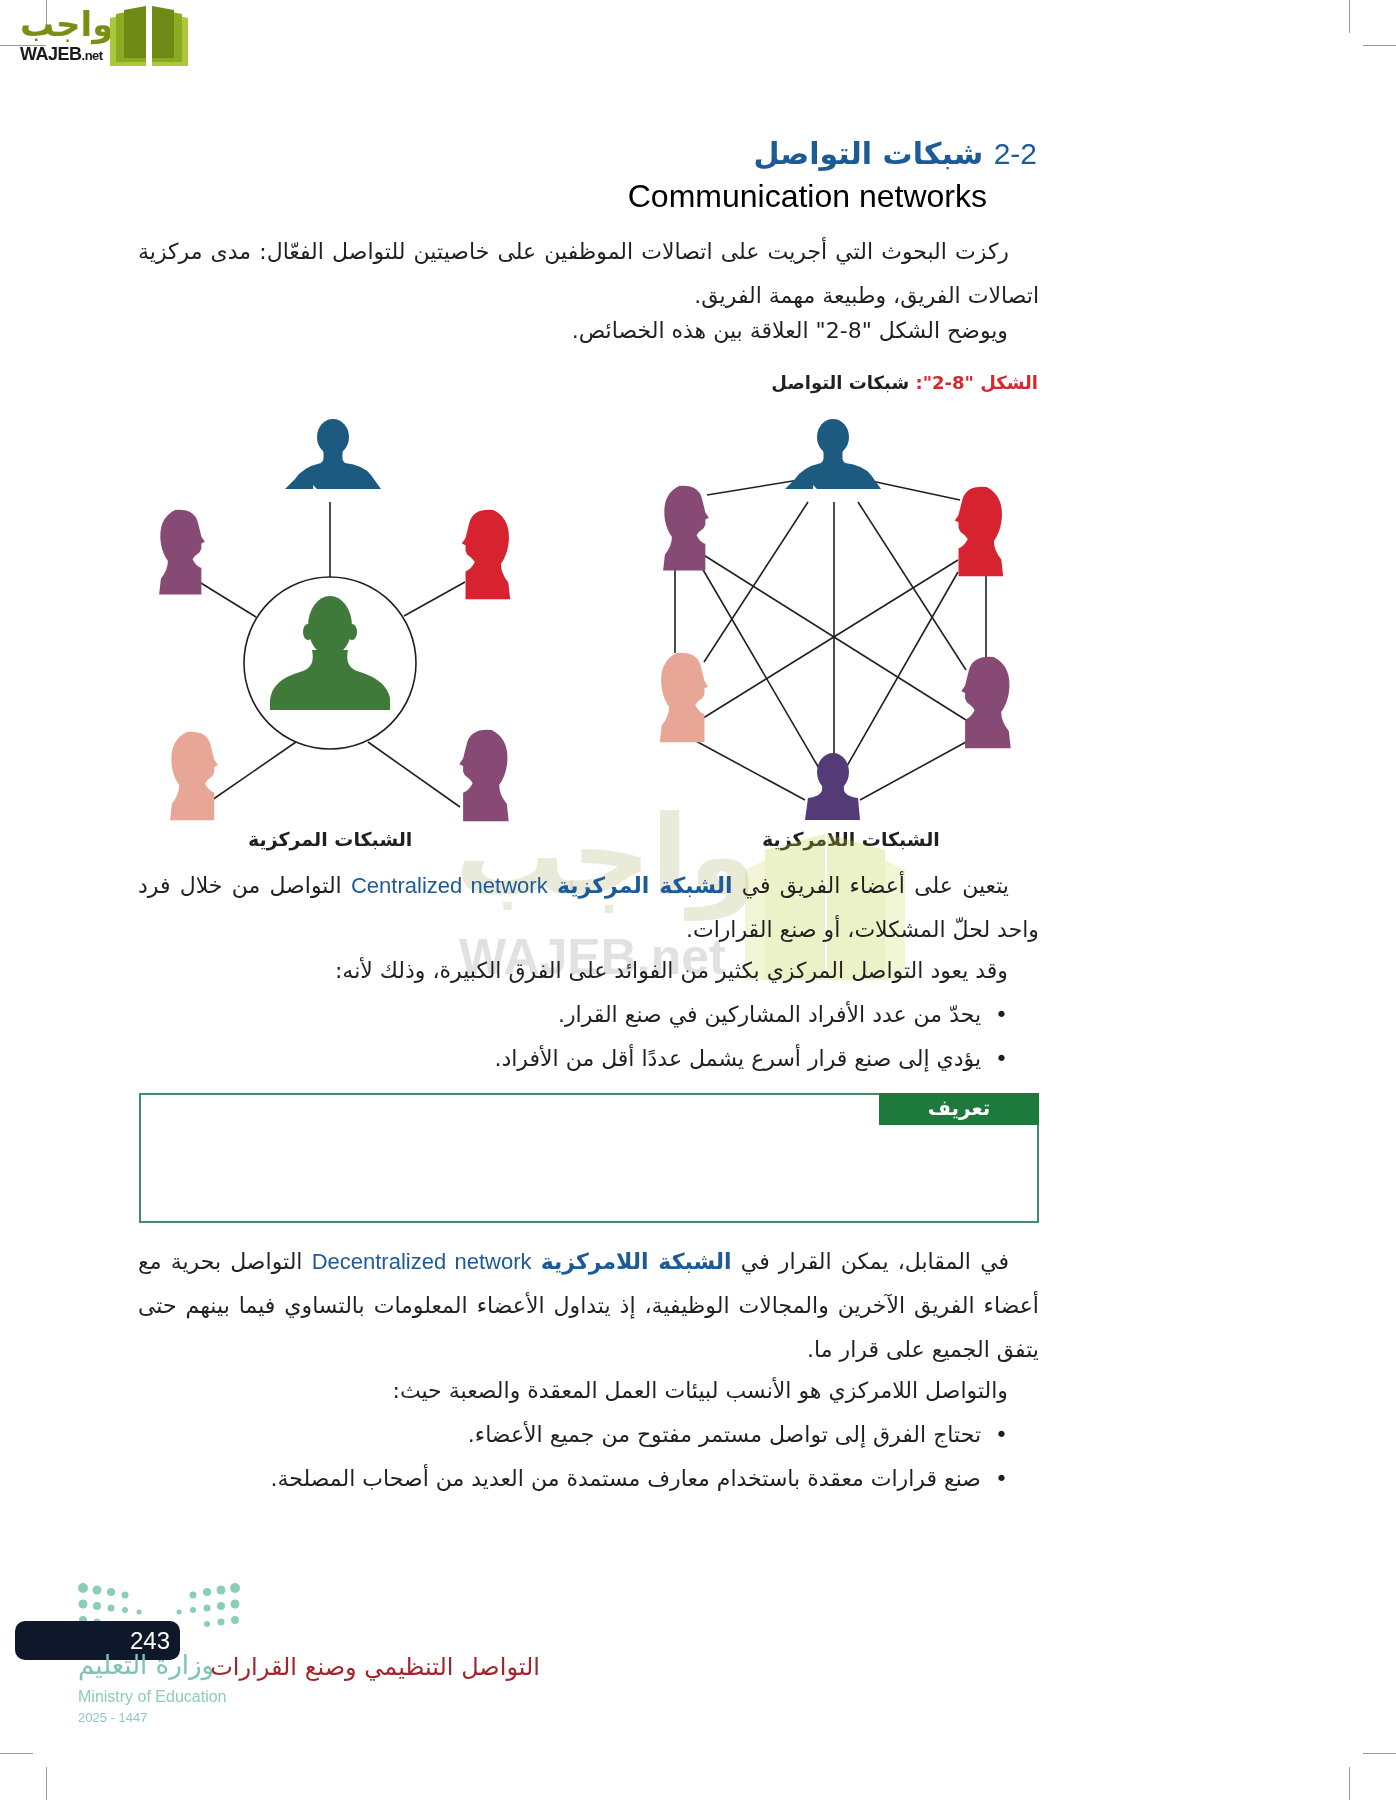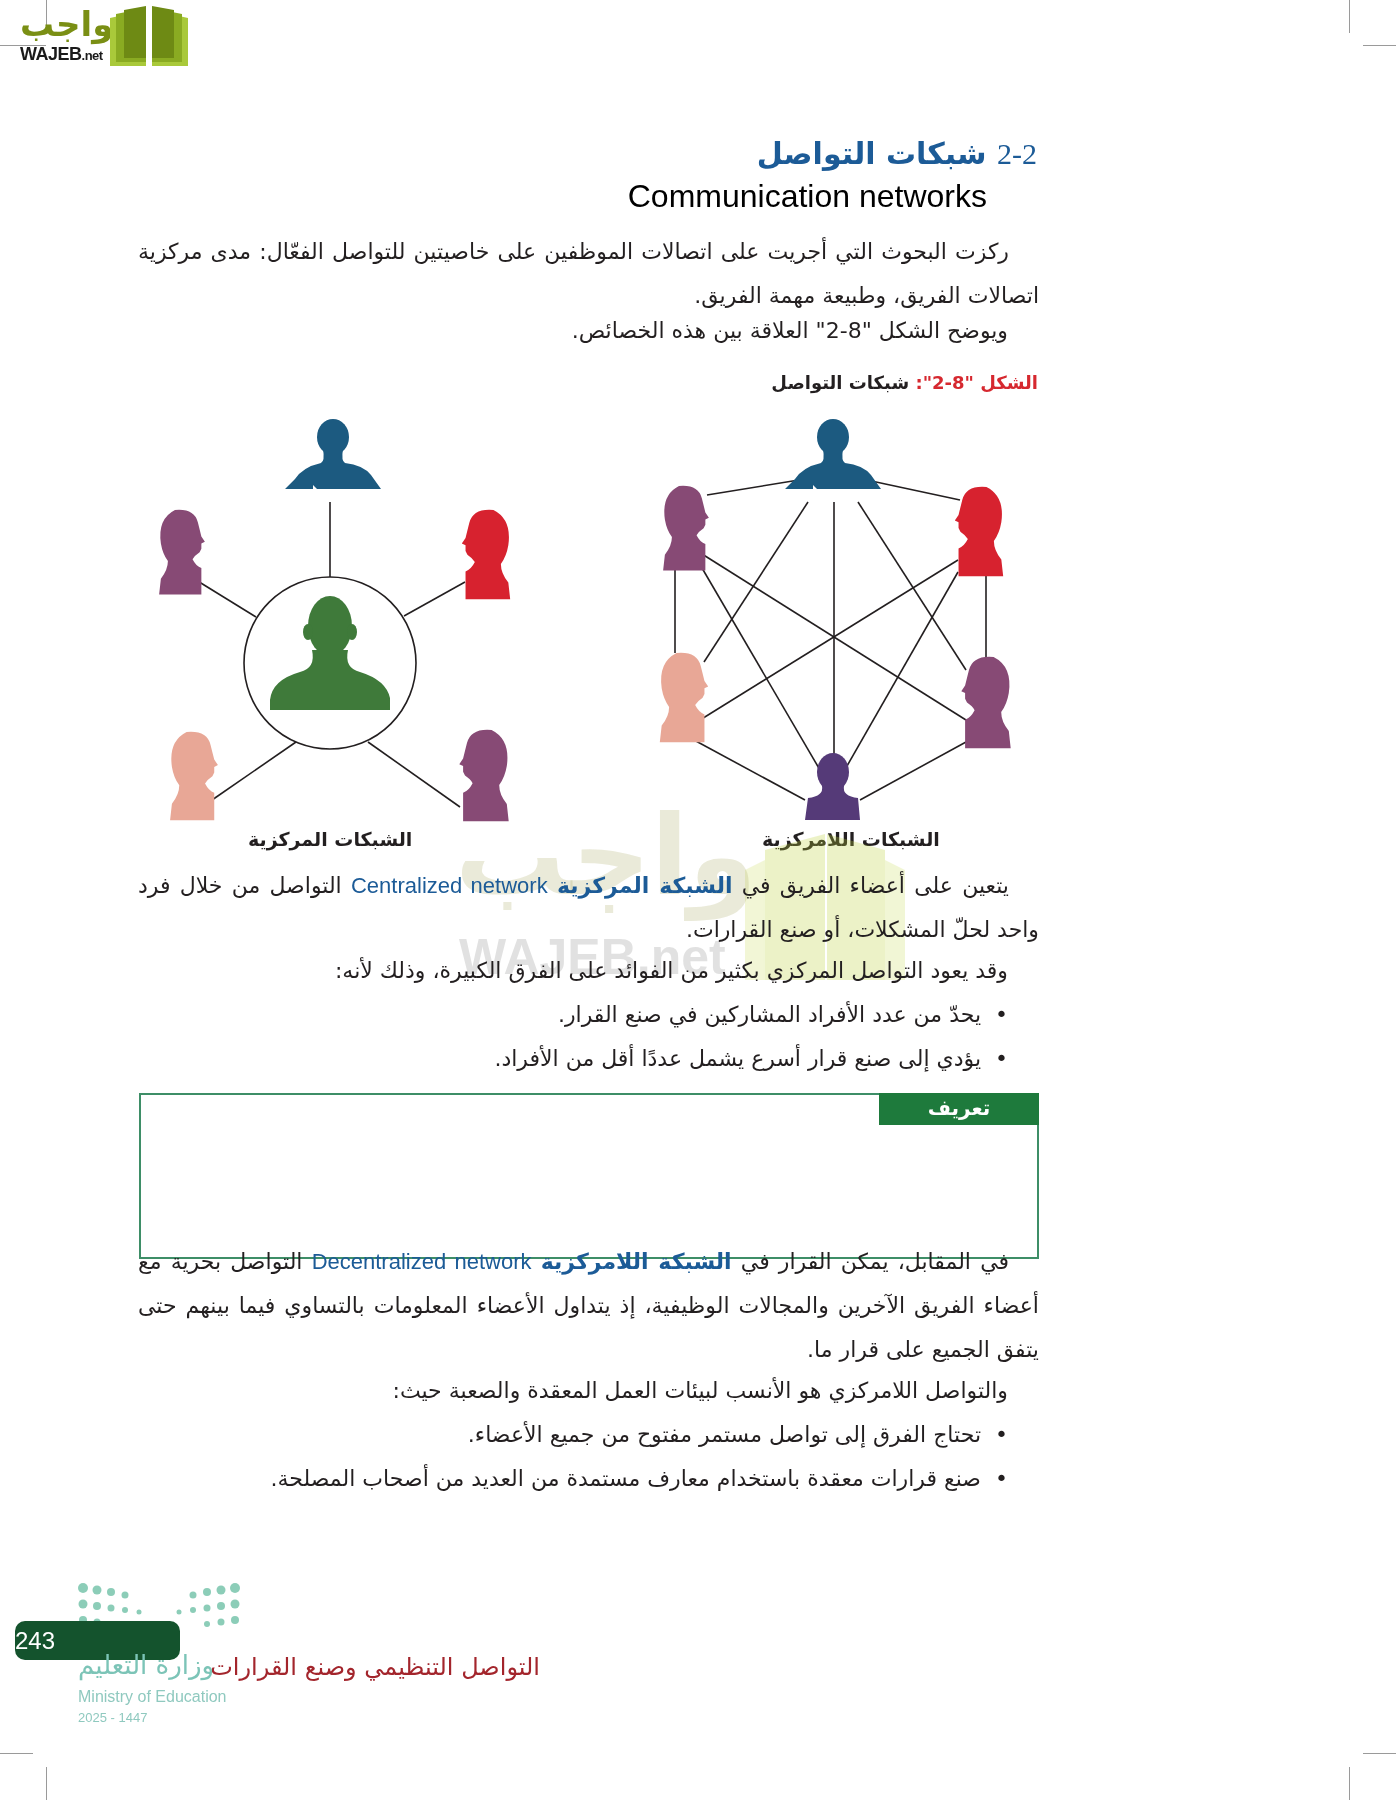--- a/index.html
+++ b/index.html
@@ -19,40 +19,40 @@
   .logo .en small { font-size: 13px; }
 
   
   .h-ar { right: 359px; top: 136px; font-size: 30px; font-weight: bold; color: #1c5b97; direction: rtl; white-space: nowrap; }
   .h-en { right: 409px; top: 178px; font-size: 32px; color: #000000; font-family: "Liberation Sans", sans-serif; white-space: nowrap; }
 
   .para { position: absolute; direction: rtl; text-align: justify; text-align-last: right; font-size: 22px; line-height: 44px; color: #231f20; }
   .line { position: absolute; direction: rtl; white-space: nowrap; font-size: 22px; color: #231f20; }
   .kw { color: #1c5b97; font-weight: bold; }
   .kw-en { color: #1c5b97; font-family: "Liberation Sans", sans-serif; }
-  .en { font-family: Liberation Serif, serif; }
+  .en { font-family: Liberation Sans, sans-serif; }
   .bullet::before { content: "•"; margin-left: 14px; }
 
   .caption { right: 358px; top: 372px; font-size: 18px; font-weight: bold; direction: rtl; white-space: nowrap; }
   .caption .red { color: #d6282f; }
 
   .diagram { position: absolute; left: 0; top: 0; }
   .dlabel { position: absolute; font-size: 19px; font-weight: bold; direction: rtl; white-space: nowrap; color: #231f20; }
 
   
   .wm { position: absolute; left: 455px; top: 820px; width: 520px; height: 160px; pointer-events: none; }
 
   
-  .defbox { position: absolute; left: 139px; top: 1093px; width: 900px; height: 166px; border: 2px solid #3e8e67; box-sizing: border-box; padding-left: 16px; }
+  .defbox { position: absolute; left: 139px; top: 1093px; width: 900px; height: 130px; border: 2px solid #3e8e67; box-sizing: border-box; padding-left: 16px; }
   .deftag { position: absolute; right: -2px; top: -2px; width: 160px; height: 32px; background: #1e7a3c; color: #fff; font-size: 20px; font-weight: bold; text-align: center; line-height: 30px; direction: rtl; }
   .deftext { position: absolute; left: 14px; right: 14px; top: 38px; direction: rtl; text-align: justify; text-align-last: right; font-size: 21px; line-height: 44px; }
   .deftext .term { font-weight: bold; }
 
   
-  .pill { left: 15px; top: 1621px; width: 165px; height: 39px; background: #14532d; border-radius: 10px; color: #fff; font-size: 24px; box-sizing: border-box; padding-right: 10px; line-height: 39px; font-family: "Liberation Sans", sans-serif; }
+  .pill { left: 15px; top: 1621px; width: 165px; height: 39px; background: #0f172a; border-radius: 10px; color: #fff; font-size: 24px; text-align: right; box-sizing: border-box; padding-right: 10px; line-height: 39px; font-family: "Liberation Sans", sans-serif; }
   .foot-title { right: 856px; top: 1624px; font-size: 24px; color: #a3252c; direction: rtl; white-space: nowrap; margin-top: 29px; }
   .moe-ar { left: 78px; top: 1650px; font-size: 26px; color: #7cc4b7; direction: rtl; }
   .moe-en { left: 78px; top: 1688px; font-size: 16px; color: #8fc9bf; font-family: "Liberation Sans", sans-serif; }
   .moe-year { left: 78px; top: 1710px; font-size: 13px; color: #8fc9bf; font-family: "Liberation Sans", sans-serif; }
 </style>
 </head>
 <body>
 
 <div class="crop" style="left:0;top:45px;width:46px;height:1px;"></div>
 <div class="crop" style="left:46px;top:0;width:1px;height:33px;"></div>

